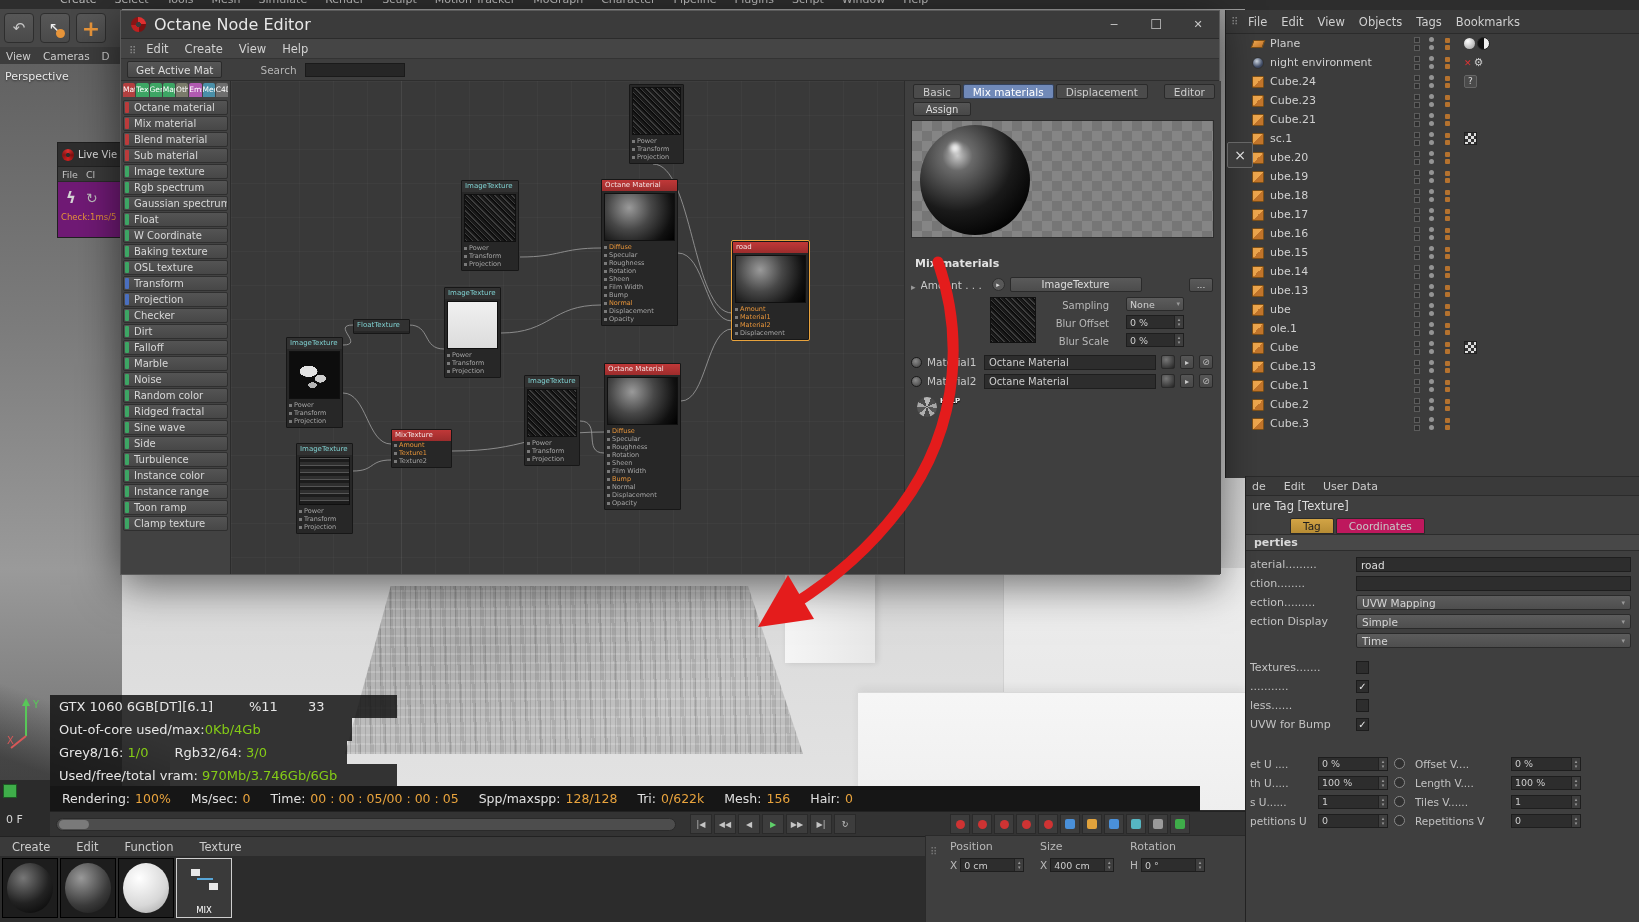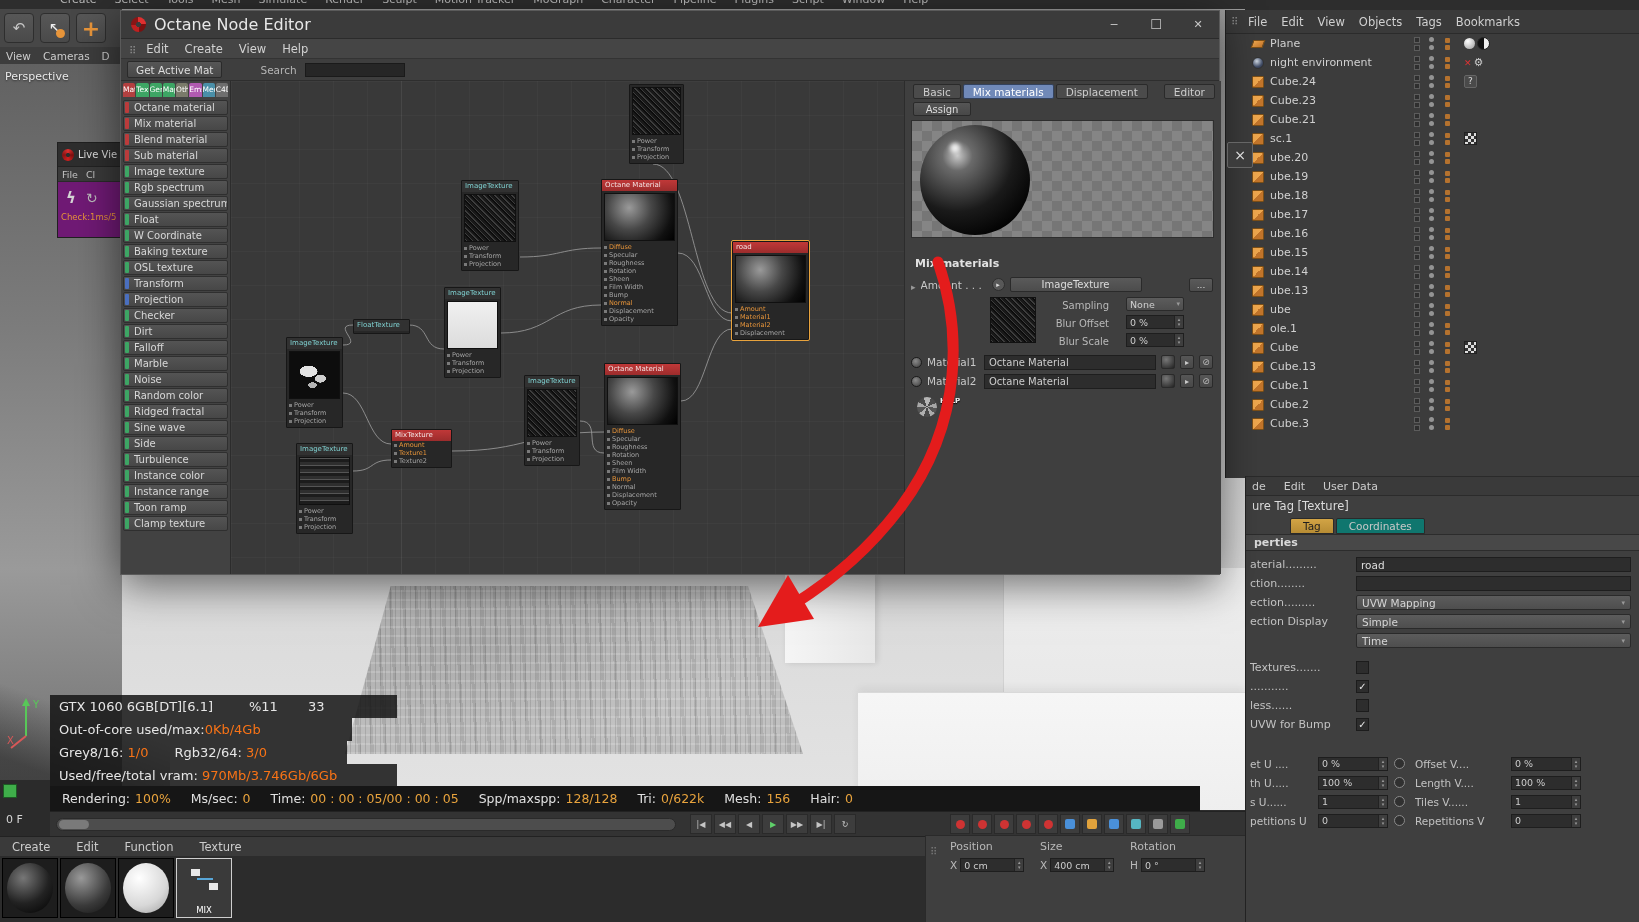--- a/index.html
+++ b/index.html
@@ -179,42 +179,42 @@
   .om-extra.env::after{content:"⚙";color:#ccc;font-size:11px}
   .om-extra.q::before{content:"?";color:#ddd;font-size:9px;background:#4a4a4a;border:1px solid #666;width:11px;height:11px;line-height:10px;text-align:center;border-radius:2px}
   .om-extra.checker::before{content:"";width:11px;height:11px;background:repeating-conic-gradient(#ddd 0% 25%,#333 0% 50%) 0 0/6px 6px;border:1px solid #222}
 
   
   .attr{position:absolute;left:1245px;top:476px;width:394px;height:446px;background:#3f3f3f;border-left:1px solid #222;border-top:1px solid #2a2a2a;z-index:10;overflow:hidden}
   .attr-menubar{height:19px;background:#3a3a3a;display:flex;gap:18px;align-items:center;padding-left:6px;border-bottom:1px solid #2b2b2b}
   .attr-menu-item{font-size:11px;color:#ccc}
   .attr-title{height:20px;display:flex;align-items:center;font-size:11.5px;color:#dcdcdc;padding-left:6px}
   .attr-tabs{height:18px;display:flex;gap:2px;padding-left:44px;align-items:flex-end}
-  .attr-tab{height:16px;line-height:15px;padding:0 12px;font-size:10.5px;background:#0f766e;color:#c8c8c8;border:1px solid #2a2a2a;border-radius:2px 2px 0 0}
+  .attr-tab{height:16px;line-height:15px;padding:0 12px;font-size:10.5px;background:#be185d;color:#c8c8c8;border:1px solid #2a2a2a;border-radius:2px 2px 0 0}
   .attr-tab.active{background:linear-gradient(#d2a445,#b78c34);color:#1e1e1e}
   .attr-section{height:17px;line-height:16px;background:#484848;border-top:1px solid #2c2c2c;border-bottom:1px solid #2c2c2c;font-size:11px;font-weight:bold;color:#dadada;padding-left:8px}
   .attr-body{padding:4px 8px 0 4px}
   .attr-row{display:flex;align-items:center;height:19px;gap:4px}
   .attr-label{width:102px;font-size:11px;color:#c2c2c2;white-space:nowrap;overflow:hidden;flex:none}
   .attr-input{flex:1;height:15px;background:#2d2d2d;border:1px solid #1e1e1e;color:#ddd;font-size:10.5px;line-height:14px;padding:0 4px}
   .attr-dd{flex:1;height:15px;background:linear-gradient(#5c5c5c,#4e4e4e);border:1px solid #2a2a2a;color:#d5d5d5;font-size:10.5px;line-height:14px;padding:0 5px;display:flex;align-items:center;border-radius:2px}
   .attr-check{width:13px;height:13px;background:#2d2d2d;border:1px solid #1c1c1c;color:#e5e5e5;font-size:10px;line-height:12px;text-align:center;flex:none}
   .attr-check.true::before{content:"✓"}
   .attr-checks{margin-top:8px}
   .attr-spins{margin-top:20px}
   .sp-row{display:flex;align-items:center;height:19px;gap:4px}
   .sp-l1{width:64px;font-size:10.5px;color:#c2c2c2;white-space:nowrap;overflow:hidden;flex:none}
   .sp-l2{width:92px;font-size:10.5px;color:#c2c2c2;white-space:nowrap;overflow:hidden;flex:none;margin-left:4px}
   .w70{width:70px;flex:none}
   .sp-circ{width:11px;height:11px;border-radius:50%;border:1px solid #8a8a8a;background:#303030;flex:none;margin:0 2px}
 
   
   .stat{position:absolute;left:50px;background:rgba(22,22,22,.86);color:#e6e6e6;font-size:13px;line-height:23px;height:23px;padding:0 9px;white-space:nowrap;overflow:hidden;z-index:6}
   .s1{top:695px;width:347px}.s2{top:718px;width:302px}.s3{top:741px;width:297px}.s4{top:764px;width:347px}
-  .ov{color:#f97316}
+  .ov{color:#84cc16}
   .sp1{margin-left:36px}.sp2{margin-left:30px}.gap2{margin-left:26px}
   .render-bar{position:absolute;left:50px;top:786px;width:1150px;height:25px;background:#161616;display:flex;gap:20px;align-items:center;padding:0 12px;z-index:6;font-size:12.5px;color:#e0e0e0;white-space:nowrap;overflow:hidden}
   .rb-item .value{color:#e8a33d;margin-left:5px}
 
   
   .bl-block{position:absolute;left:0;top:780px;width:50px;height:56px;background:#2b2b2b;z-index:6}
   .green-sq{position:absolute;left:3px;top:4px;width:14px;height:14px;background:#3fae4a;border:1px solid #1d5a24}
   .frame-label{position:absolute;left:6px;top:33px;font-size:11px;color:#d5d5d5}
   .timeline{position:absolute;left:50px;top:811px;width:1195px;height:25px;background:#333;z-index:6;border-top:1px solid #222}
   .tl-groove{position:absolute;left:6px;top:6px;width:620px;height:13px;background:#4d4d4d;border-radius:7px;border:1px solid #2a2a2a}

